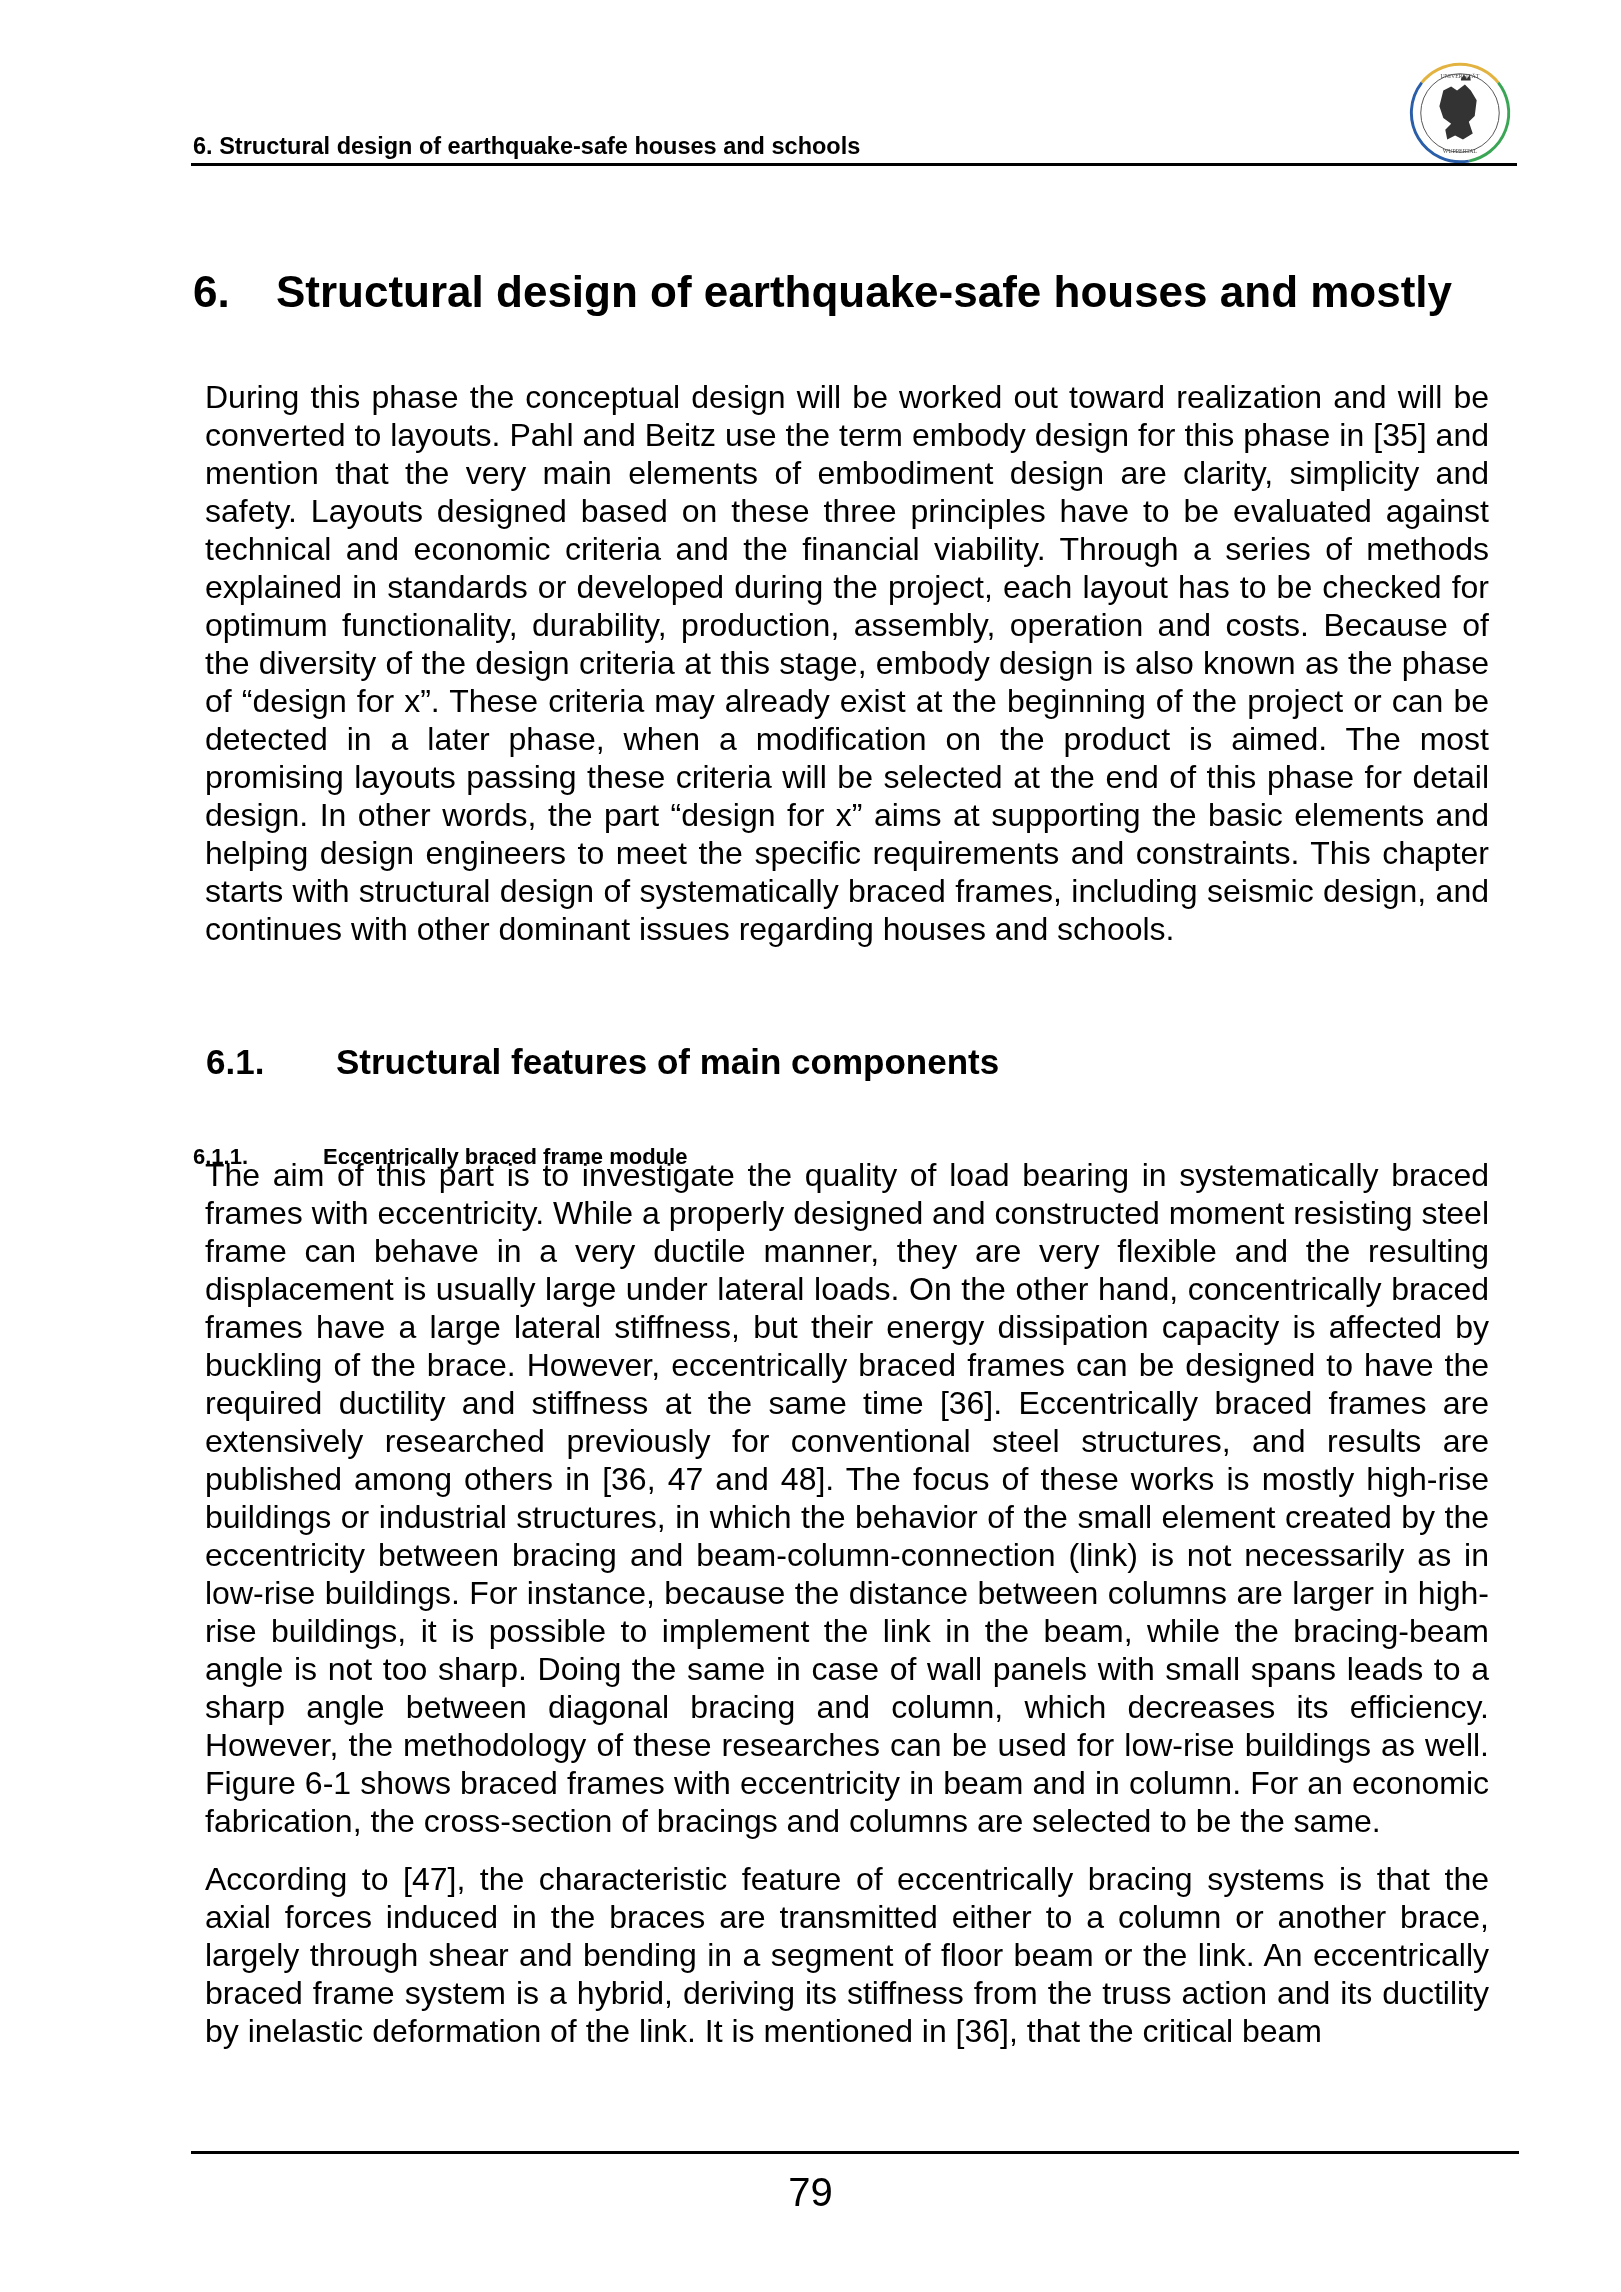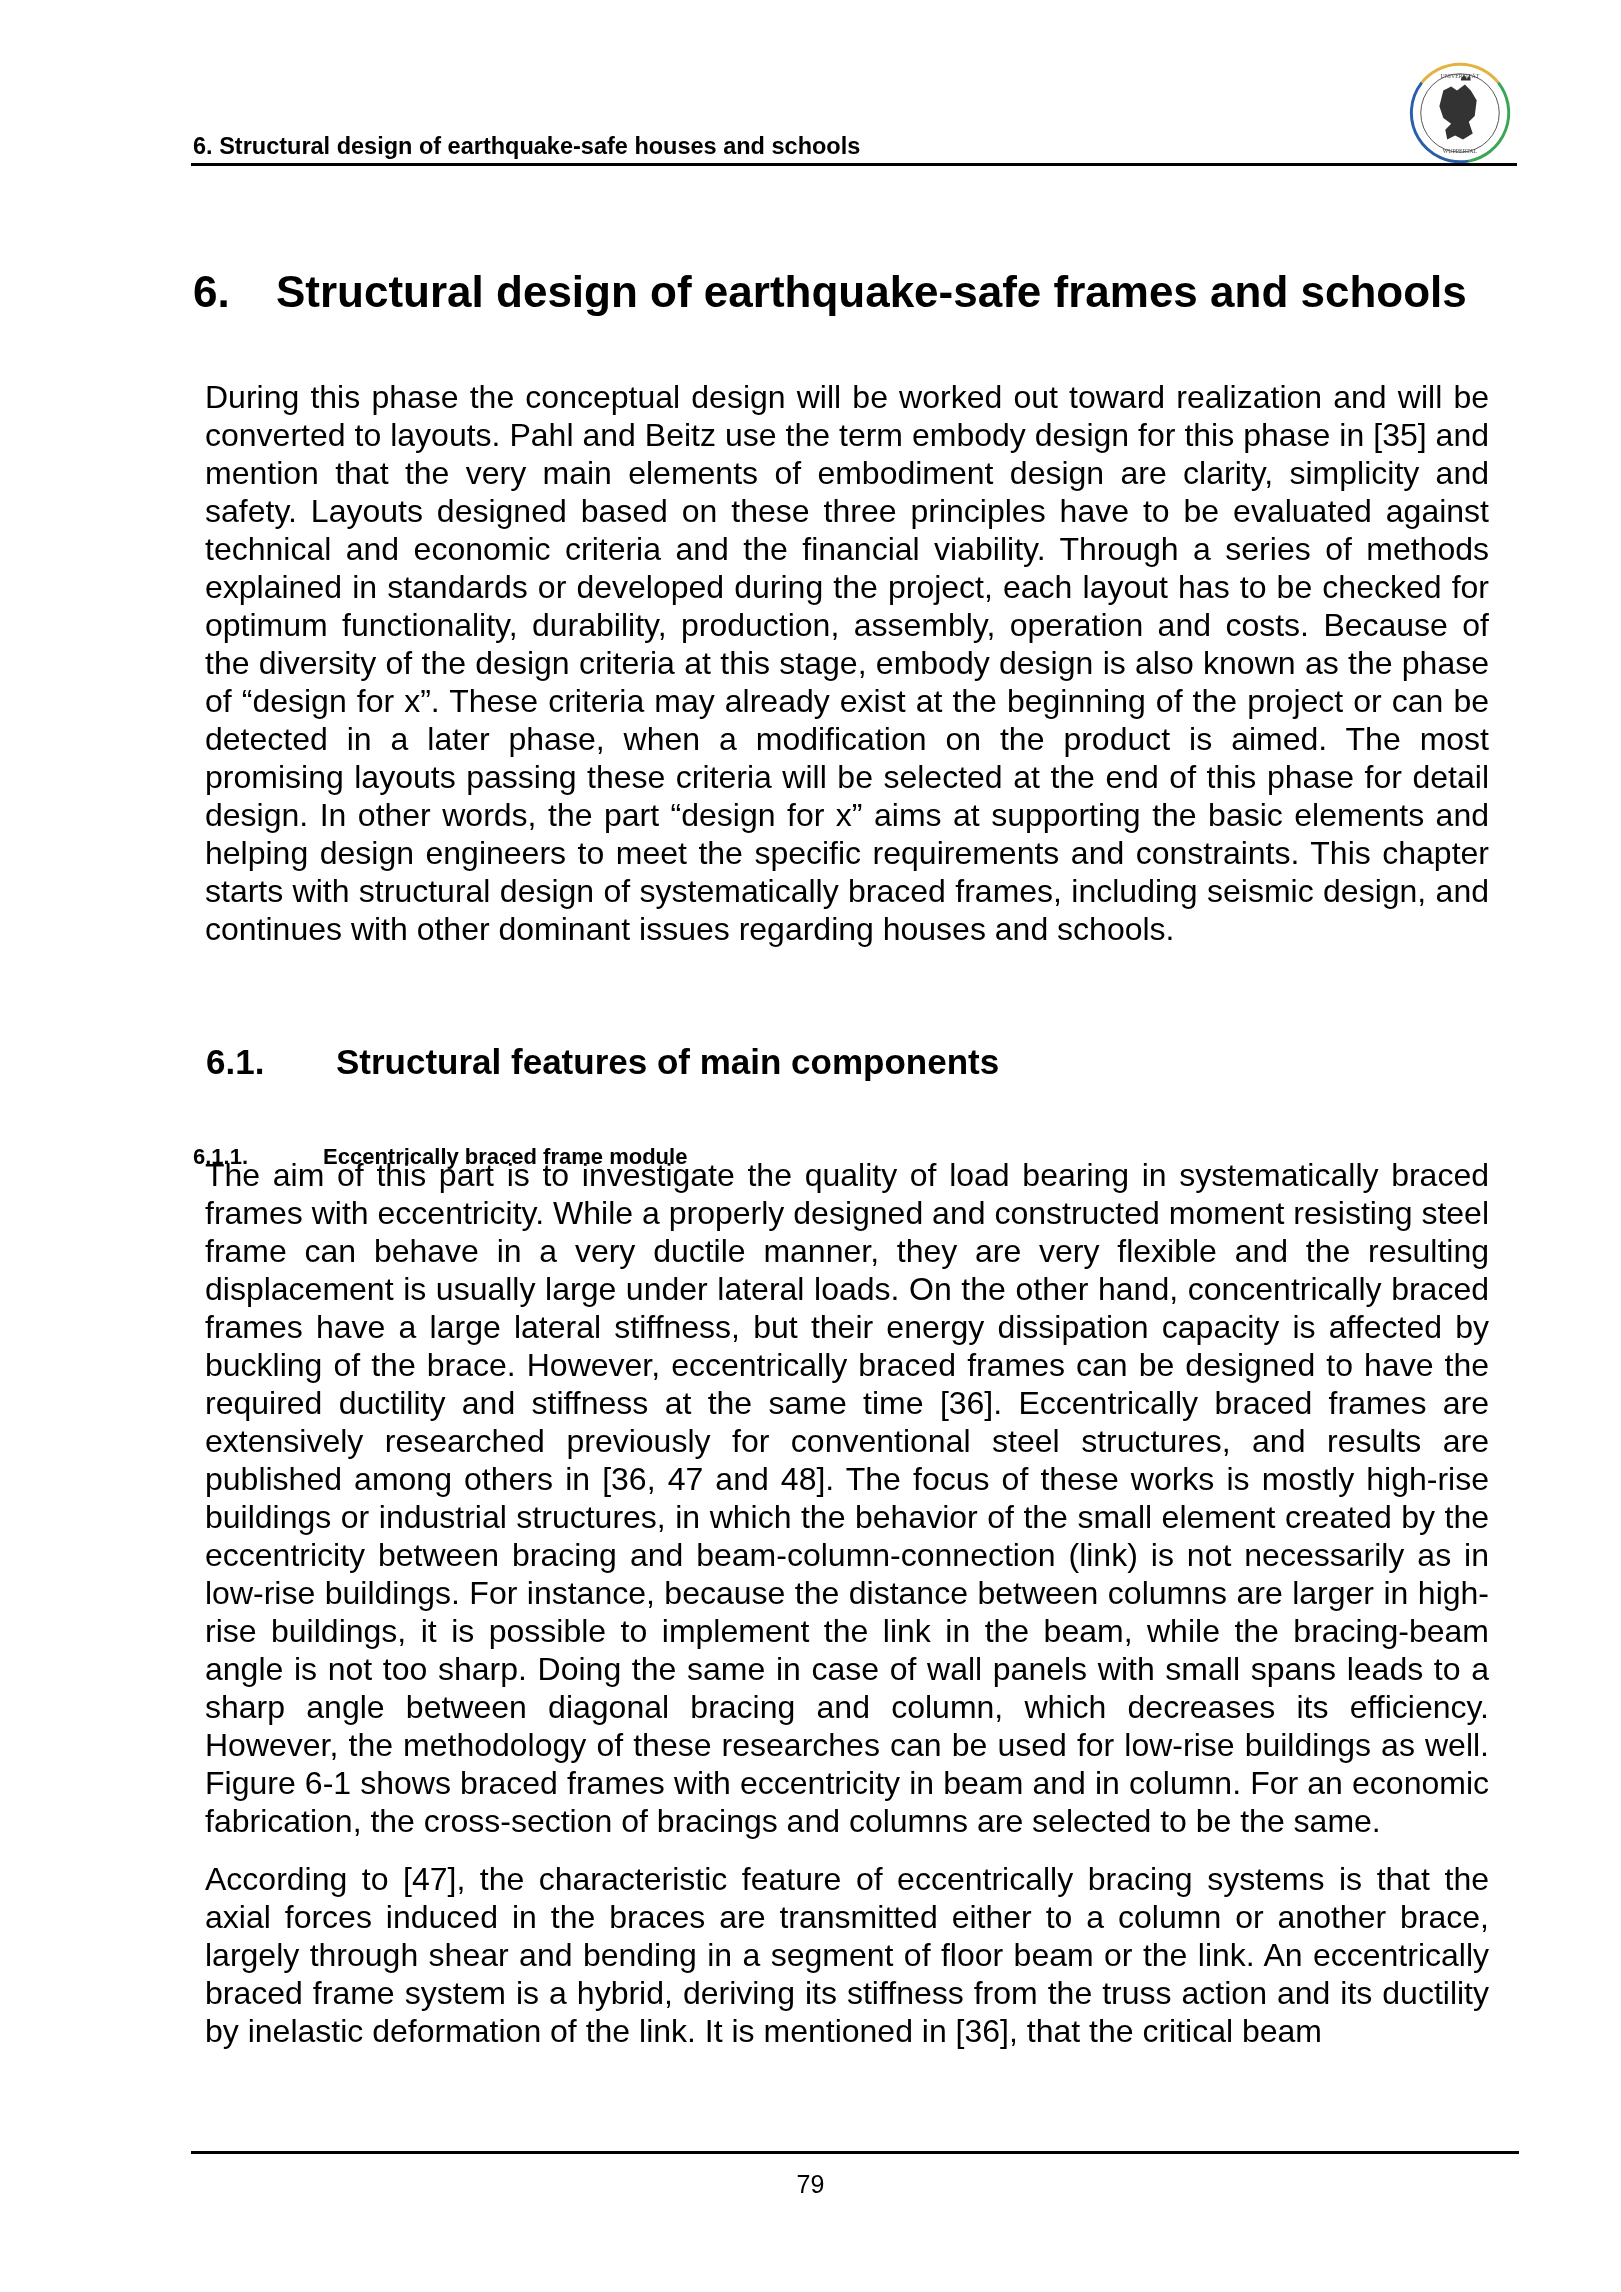--- a/index.html
+++ b/index.html
@@ -13,21 +13,21 @@
   .body-text { position:absolute; left:193px; width:1284px; font-size:32px; line-height:38px;
                text-align:justify; margin:12px; }
   .p1 { top:366px; }
   .sec-title { position:absolute; left:193px; top:1029px; font-size:35px; font-weight:bold; margin:13px; white-space:nowrap; }
   .sec-title .num { display:inline-block; width:130px; }
   .subsec-title { position:absolute; left:193px; top:1144px; font-size:22px; font-weight:bold; margin:0; white-space:nowrap; }
   .subsec-title .num { display:inline-block; width:130px; }
   .p2 { top:1144px; }
   .p3 { top:1848px; }
   .footer-rule { position:absolute; left:191px; top:2151px; width:1328px; height:2.9px; background:#000; }
-  .page-number { position:absolute; left:0; width:1621px; top:2170px; text-align:center; font-size:25px; }
+  .page-number { position:absolute; left:0; width:1621px; top:2170px; text-align:center; font-size:40px; }
 </style>
 </head>
 <body>
 
 <div class="running-header">6. Structural design of earthquake-safe houses and schools</div>
 
 <div class="logo">
   <svg width="120" height="104" viewBox="0 0 122 106">
     <circle cx="61" cy="53" r="50" fill="#fff" stroke="#ccc" stroke-width="1"></circle>
     <path d="M 22 22 A 50 50 0 0 1 100 22" fill="none" stroke="#e3b341" stroke-width="3"></path>
@@ -37,21 +37,21 @@
     <path d="M 44 30 L 52 26 L 58 30 L 66 24 L 72 30 L 78 40 L 76 56 L 70 62 L 74 74 L 64 80 L 56 76 L 48 80 L 46 70 L 52 64 L 44 58 L 40 46 Z" fill="#333"></path>
     <path d="M 62 18 L 65 14 L 68 18 L 71 14 L 72 20 L 62 20 Z" fill="#333"></path>
     <text x="61" y="17" font-size="6" text-anchor="middle" fill="#444" font-family="Liberation Serif, serif">UNIVERSITÄT</text>
     <text x="61" y="94" font-size="6" text-anchor="middle" fill="#444" font-family="Liberation Serif, serif">WUPPERTAL</text>
   </svg>
 </div>
 
 <div class="header-rule"></div>
 
 <h1 class="chapter-title">
-  <span class="num">6.</span><span>Structural design of earthquake-safe frames and schools</span>
+  <span class="num">6.</span><span>Structural design of earthquake-safe houses and mostly</span>
 </h1>
 
 <p class="body-text p1">During this phase the conceptual design will be worked out toward realization and will be converted to layouts. Pahl and Beitz use the term embody design for this phase in [35] and mention that the very main elements of embodiment design are clarity, simplici­ty and safety. Layouts designed based on these three principles have to be evaluated against technical and economic criteria and the financial viability. Through a series of methods explained in standards or developed during the project, each layout has to be checked for optimum functionality, durability, production, assembly, operation and costs. Because of the diversity of the design criteria at this stage, embody design is also known as the phase of “design for x”. These criteria may already exist at the beginning of the project or can be detected in a later phase, when a modification on the product is aimed. The most promising layouts passing these criteria will be selected at the end of this phase for detail design. In other words, the part “design for x” aims at supporting the basic elements and helping design engineers to meet the specific requirements and constraints. This chapter starts with structural design of systematically braced frames, including seismic design, and continues with other dominant issues regarding houses and schools.</p>
 
 <h2 class="sec-title">
   <span class="num">6.1.</span><span>Structural features of main components</span>
 </h2>
 
 <h3 class="subsec-title">
   <span class="num">6.1.1.</span><span>Eccentrically braced frame module</span>

